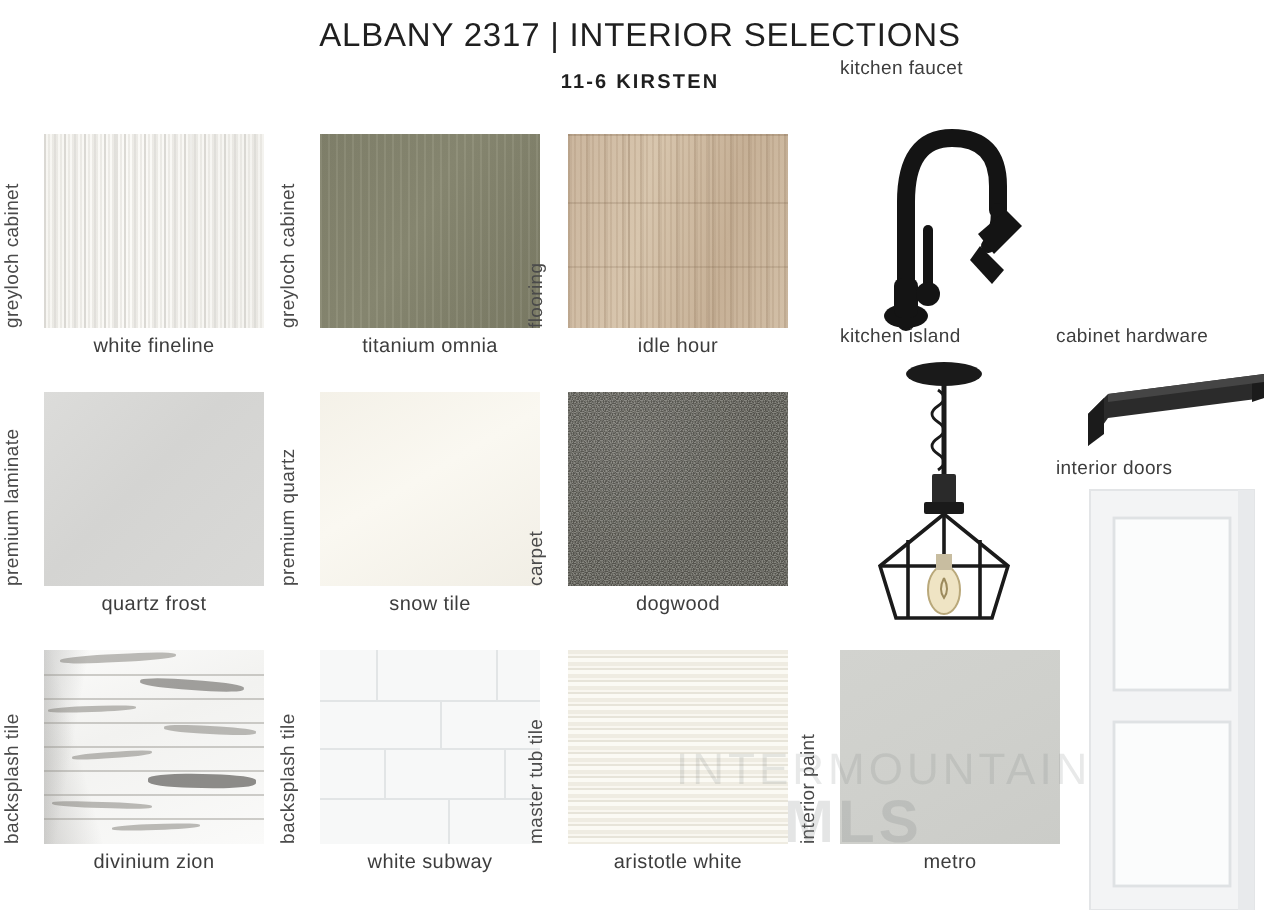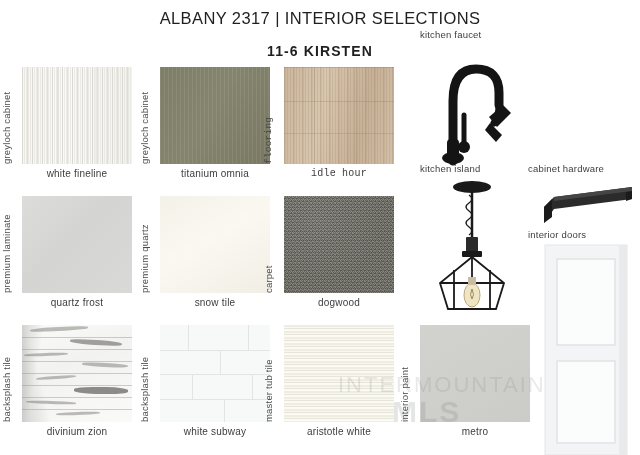--- a/index.html
+++ b/index.html
@@ -13,22 +13,22 @@
   }
   #board{position:absolute;left:0;top:0;width:640px;height:455px;padding-left:12px;}
 
   
   .hdr{position:absolute;left:0;top:8px;width:640px;text-align:center;}
   .hdr-title{
     font-size:16.5px;letter-spacing:.4px;color:#1f1f1f;font-weight:400;
     line-height:20px;white-space:nowrap;
   }
   .hdr-sub{
-    font-size:14px;font-weight:700;letter-spacing:1.1px;color:#1f1f1f;
-    margin-top:18px;line-height:11px;
+    font-size:10px;font-weight:700;letter-spacing:1.1px;color:#1f1f1f;
+    margin-top:8px;line-height:11px;
   }
 
   
   .cell{position:absolute;}
   .sw{
     position:absolute;left:22px;top:0;width:110px;height:97px;
     background:#eee;overflow:hidden;
   }
   .vlabel{
     position:absolute;left:0;top:0;width:97px;height:14px;
@@ -159,21 +159,21 @@
     <div class="sw tex-fineline"></div>
     <div class="cap">white fineline</div>
   </div>
 
   <div class="cell" style="left:138px;top:67px;width:132px;height:115px;">
     <div class="vlabel">greyloch cabinet</div>
     <div class="sw tex-omnia"></div>
     <div class="cap">titanium omnia</div>
   </div>
 
-  <div class="cell" style="left:262px;top:67px;width:132px;height:115px;font-family:Liberation Mono, monospace;">
+  <div class="cell" style="left:262px;top:67px;width:132px;height:115px;">
     <div class="vlabel">flooring</div>
     <div class="sw tex-oak"></div>
     <div class="cap">idle hour</div>
   </div>
 
   <div class="cell" style="left:0px;top:196px;width:132px;height:115px;">
     <div class="vlabel">premium laminate</div>
     <div class="sw tex-frost"></div>
     <div class="cap">quartz frost</div>
   </div>

